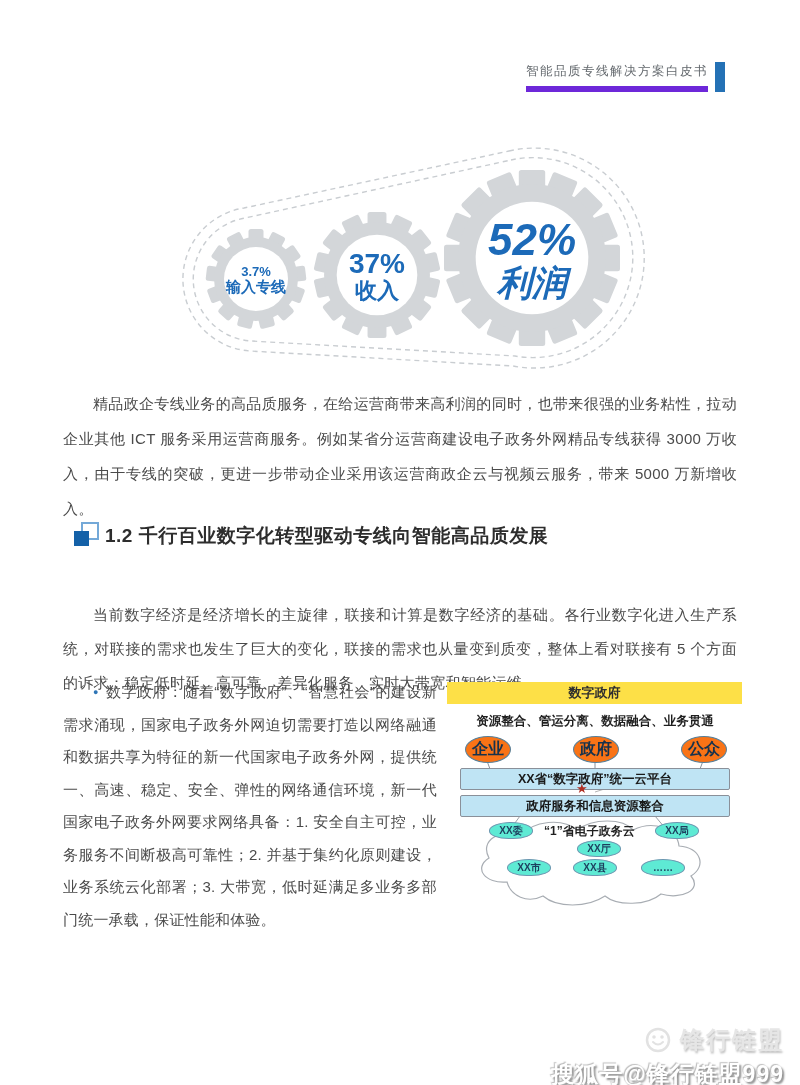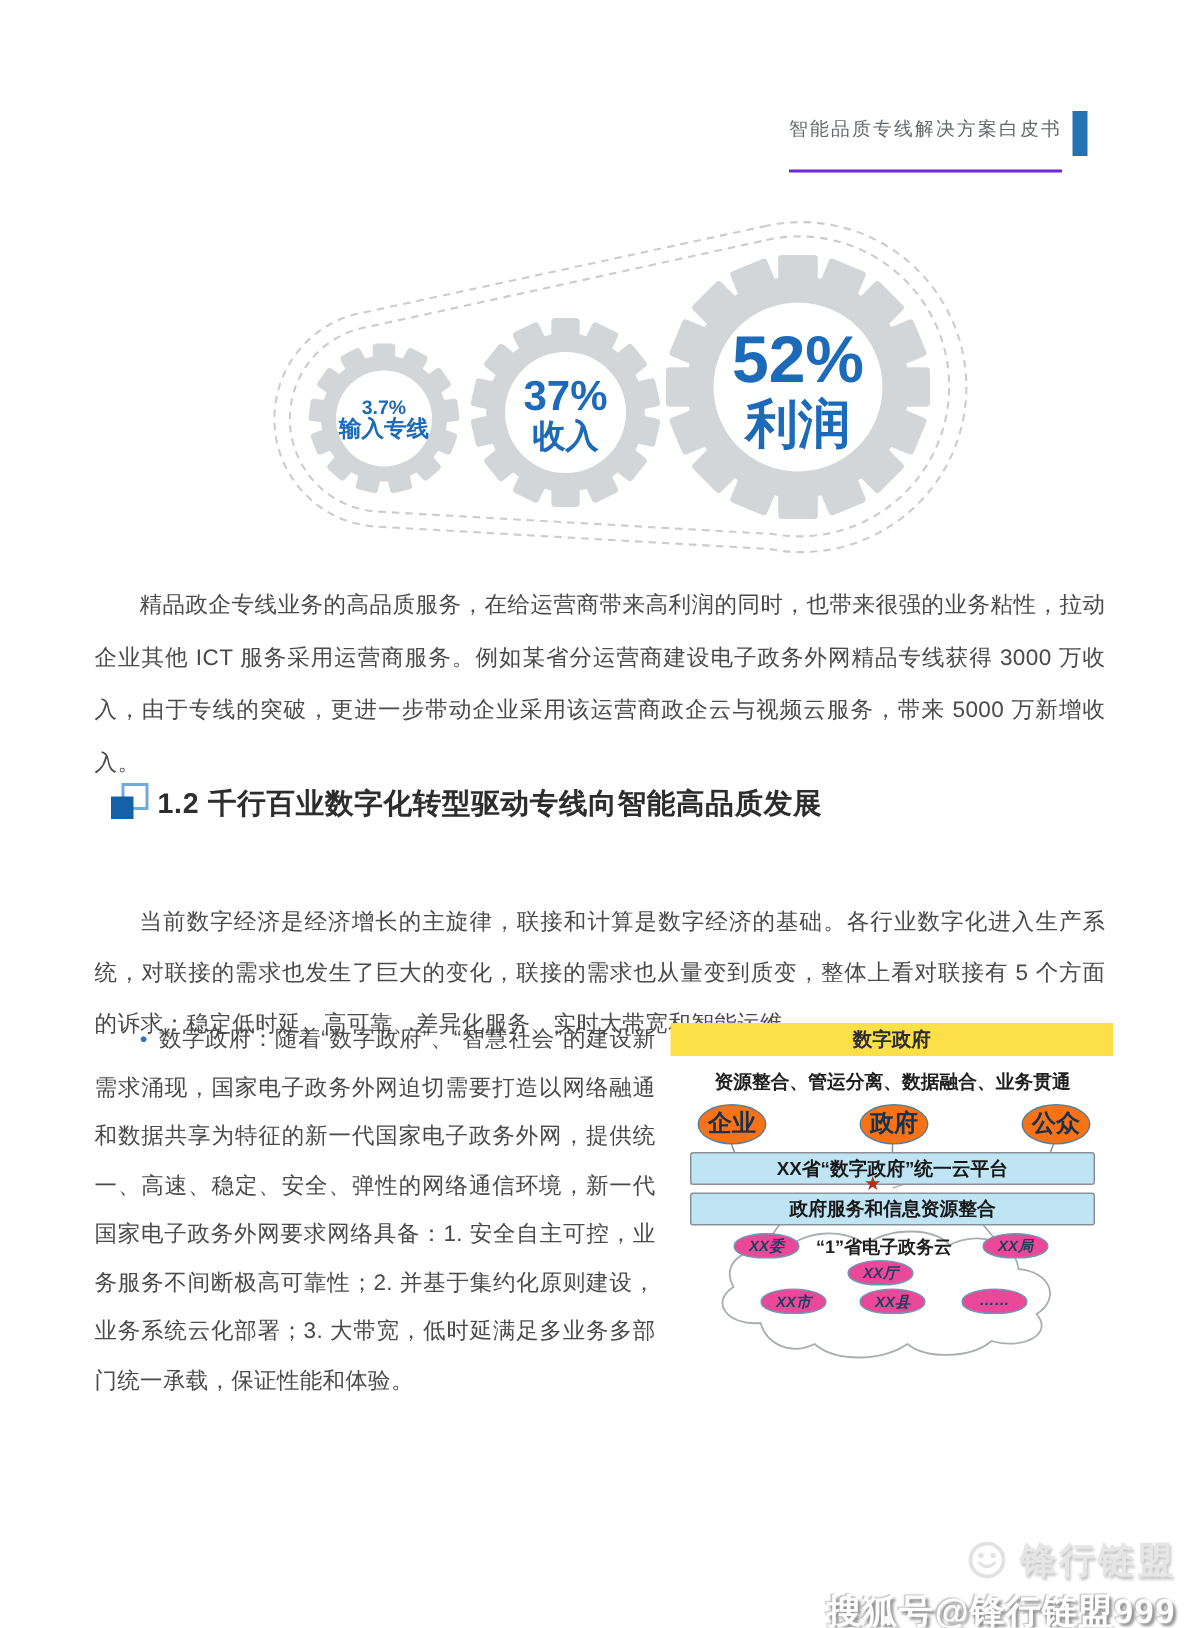--- a/index.html
+++ b/index.html
@@ -2,33 +2,33 @@
 <html><head>
 <meta charset="utf-8">
 <style>
   html,body{margin:0;padding:0;}
   body{width:800px;height:1085px;background:#ffffff;position:relative;overflow:hidden;
        font-family:"Liberation Sans","DejaVu Sans",sans-serif;color:#474747;}
   .page{position:absolute;inset:0;}
 
   
   .doc-header{position:absolute;top:62px;right:75px;display:flex;align-items:center;gap:7px;}
-  .doc-title{font-size:12.5px;color:#63686d;letter-spacing:1.5px;padding-bottom:18px;
-             border-bottom:2px solid #6d28d9;margin-top:16px;}
+  .doc-title{font-size:12.5px;color:#63686d;letter-spacing:1.5px;padding-bottom:6px;
+             border-bottom:6px solid #6d28d9;}
   .doc-bar{width:10px;height:30px;background:#2471b5;}
 
   
   .gears{position:absolute;left:172px;top:148px;width:472px;height:232px;}
   .gears svg{position:absolute;left:0;top:0;overflow:visible;}
   .belt{fill:none;stroke:#c9cdd1;stroke-width:1.4;stroke-dasharray:5 4;}
   .gear-label{position:absolute;transform:translate(-50%,-50%);text-align:center;
               color:#1c6ab8;font-weight:bold;line-height:1.08;white-space:nowrap;}
   .g1{left:84px;top:132px;}  .g1 .v{font-size:13px;} .g1 .l{font-size:15px;}
   .g2{left:205px;top:128px;} .g2 .v{font-size:28px;} .g2 .l{font-size:22px;}
-  .g3{left:360px;top:111px;} .g3 .v{font-size:44px;} .g3 .l{font-size:35px;}
+  .g3{left:360px;top:111px;font-style:italic;} .g3 .v{font-size:44px;} .g3 .l{font-size:35px;}
 
   
   .para{position:absolute;left:63px;width:674px;margin:0;font-size:15px;text-align:justify;
         color:#4a4a4a;letter-spacing:.3px;text-indent:2em;}
   .p1{top:386px;line-height:35px;}
   .p2{top:578px;line-height:34px;margin-top:20px;}
 
   
   .section-h{position:absolute;left:74px;top:522px;display:flex;align-items:center;gap:6px;}
   .sq{position:relative;width:25px;height:27px;flex:0 0 auto;}
@@ -50,24 +50,24 @@
            font-size:13px;color:#2e2e2e;display:flex;align-items:center;justify-content:center;}
   .d-sub{position:absolute;left:0;top:31px;width:100%;text-align:center;font-size:12.5px;color:#1f1f1f;}
   .actor{position:absolute;top:54px;width:44px;height:25px;background:#f97316;border:1.5px solid #55809c;
          border-radius:50%;font-size:16px;color:#16324d;display:flex;align-items:center;justify-content:center;}
   .a1{left:20px;} .a2{left:128px;} .a3{left:236px;}
   .d-bar{position:absolute;left:15px;width:268px;height:20px;background:#bfe4f4;border:1px solid #8a9099;
          border-radius:2px;font-size:12.5px;color:#191919;display:flex;align-items:center;justify-content:center;}
   .b1{top:86px;} .b2{top:113px;}
   .star{position:absolute;left:131px;top:99px;font-size:13px;color:#b03024;z-index:3;}
   .cloud-title{position:absolute;left:99px;top:141px;font-size:12px;color:#1f1f1f;white-space:nowrap;}
-  .cloud-node{position:absolute;width:42px;height:15px;background:#ec4899;border:1px solid #6e97b1;
+  .cloud-node{position:absolute;width:42px;height:15px;background:#5eead4;border:1px solid #6e97b1;
               border-radius:50% 50% 45% 45%;font-size:10px;color:#1d3f5e;
-              display:flex;align-items:center;justify-content:center;font-style:italic;}
-  .n1{left:44px;top:140px;} .n2{left:210px;top:140px;} .n3{left:120px;top:158px;}
+              display:flex;align-items:center;justify-content:center;}
+  .n1{left:44px;top:140px;} .n2{left:210px;top:140px;} .n3{left:132px;top:158px;}
   .n4{left:62px;top:177px;}  .n5{left:128px;top:177px;} .n6{left:196px;top:177px;}
 
   
   .wm{position:absolute;right:16px;top:1024px;text-align:right;}
   .wm-brand{display:flex;justify-content:flex-end;align-items:center;gap:8px;
             color:#e6e6e6;font-size:24px;font-weight:bold;letter-spacing:2px;
             text-shadow:1px 2px 2px #c3c3c3;}
   .wm-account{margin-top:3px;font-size:23px;font-weight:bold;color:#ffffff;letter-spacing:1px;
               text-shadow:2px 2px 2px #8f8f8f, -1px -1px 1px #bdbdbd;}
 </style>

